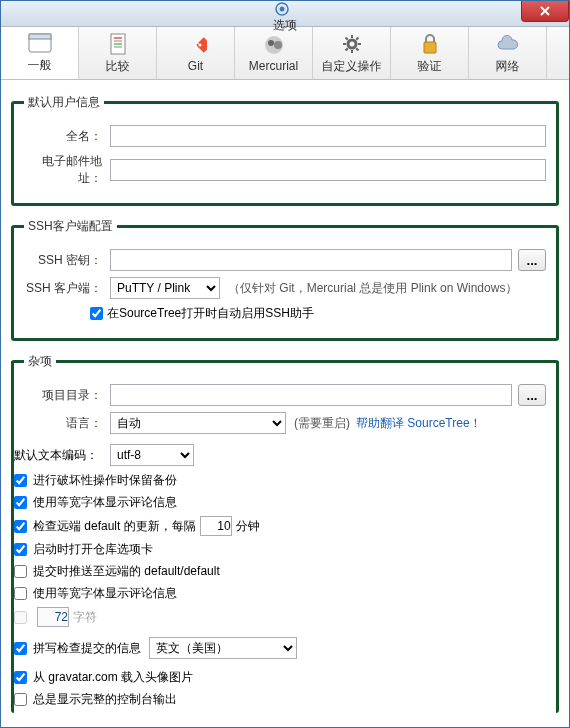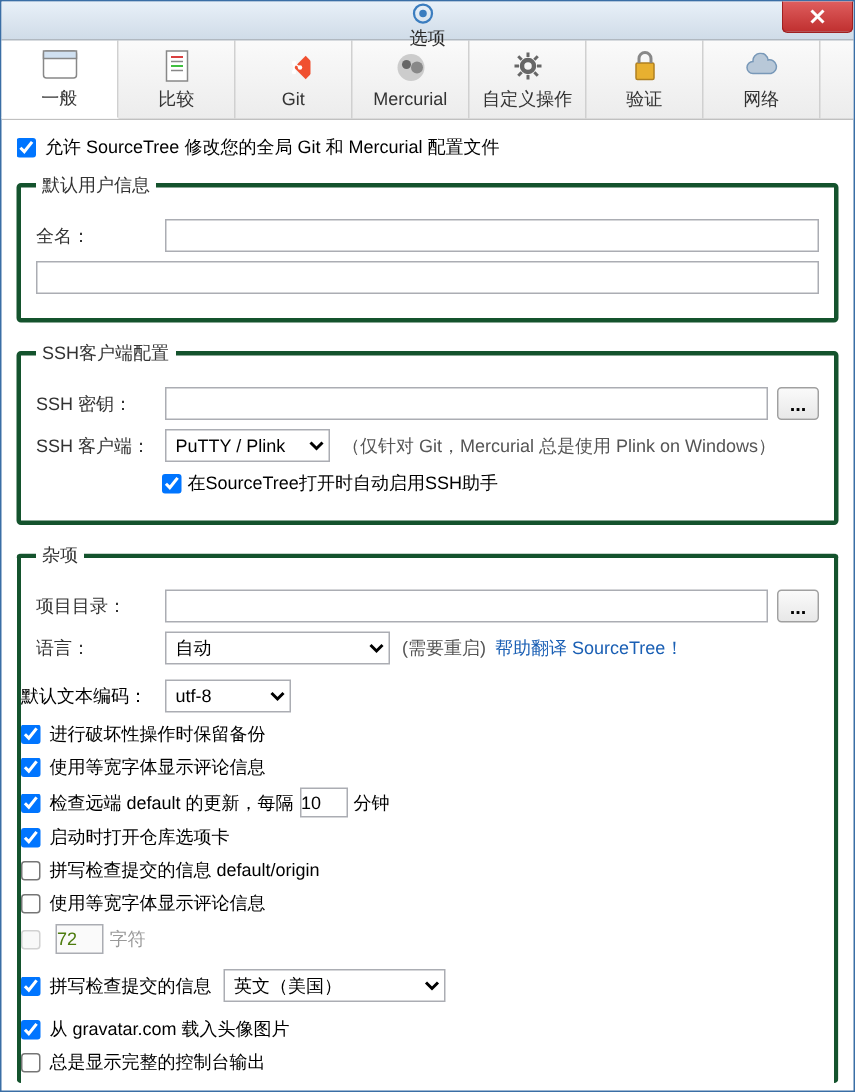--- a/index.html
+++ b/index.html
@@ -97,21 +97,21 @@
       color: #333;
       font-size: 12px;
     }
     .form-row {
       display: flex;
       align-items: center;
       margin: 6px 0;
     }
     .label-col {
       width: 86px;
-      text-align: left;
+      text-align: right;
       padding-right: 8px;
       color: #333;
     }
     .text-input {
       flex: 1;
       height: 22px;
       border: 1px solid #abadb3;
       padding: 0 4px;
       font-size: 12px;
     }
@@ -129,21 +129,21 @@
       border: 1px solid #abadb3;
       font-size: 12px;
       padding: 0 2px;
       background: #fff;
     }
     .hint { color: #555; margin-left: 8px; }
     .link { color: #1a5fb4; text-decoration: none; cursor: pointer; }
     .num-input {
       width: 32px; height: 20px;
       border: 1px solid #abadb3;
-      text-align: left;
+      text-align: right;
       font-size: 12px;
       margin: 0 4px;
     }
     .cb-row {
       display: flex;
       align-items: center;
       margin: 5px 0;
     }
     .cb-row input[type="checkbox"] { margin-right: 6px; }
     .cb-row.disabled { color: #999; }
@@ -244,66 +244,63 @@
       <svg width="24" height="18" viewBox="0 0 24 18">
           <path d="M6 14 a4 4 0 0 1 0-8 a5 5 0 0 1 10-1 a4 4 0 0 1 2 9 Z" fill="#b8c8d8" stroke="#7898b8"></path>
         </svg>
     </span>
     <span class="tab-label">网络</span>
   </div>
 </div>
 
 <div class="content">
 
-  <div class="row">
-    <input type="checkbox" checked="" style="">
-    <span>允许 SourceTree 修改您的全局 Git 和 Mercurial 配置文件</span>
-  </div>
 
   <fieldset>
     <legend>默认用户信息</legend>
     <div class="form-row">
       <span class="label-col">全名：</span>
       <input class="text-input" type="text" style="">
     </div>
     <div class="form-row">
+      <span class="label-col">电子邮件地址：</span>
       <input class="text-input" type="text" style="">
     </div>
   </fieldset>
 
   <fieldset>
     <legend>SSH客户端配置</legend>
     <div class="form-row">
       <span class="label-col">SSH 密钥：</span>
       <input class="text-input" type="text" style="">
       <button class="browse-btn">...</button>
     </div>
     <div class="form-row">
       <span class="label-col">SSH 客户端：</span>
       <select class="combo" style="width:110px">
         <option>PuTTY / Plink</option>
       </select>
       <span class="hint">（仅针对 Git，Mercurial 总是使用 Plink on Windows）</span>
     </div>
-    <div class="form-row" style="margin-left:84px">
+    <div class="form-row" style="margin-left:66px">
       <input type="checkbox" checked="" style="">
       <span style="margin-left:4px">在SourceTree打开时自动启用SSH助手</span>
     </div>
   </fieldset>
 
   <fieldset style="border-bottom:none; margin-bottom:0; padding-bottom:0">
     <legend>杂项</legend>
     <div class="form-row">
       <span class="label-col">项目目录：</span>
       <input class="text-input" type="text" style="">
       <button class="browse-btn">...</button>
     </div>
     <div class="form-row">
       <span class="label-col">语言：</span>
-      <select class="combo" style="width:150px">
+      <select class="combo" style="width:176px">
         <option>自动</option>
       </select>
       <span class="hint">(需要重启)</span>
       <a class="link" style="margin-left:6px">帮助翻译 SourceTree！</a>
     </div>
 
     <div class="form-row" style="margin-top:10px; margin-left:-10px">
       <span style="width:96px; text-align:left; padding-left:0">默认文本编码：</span>
       <select class="combo" style="width:84px">
         <option>utf-8</option>
@@ -324,29 +321,29 @@
         <span>检查远端 default 的更新，每隔</span>
         <input class="num-input" type="text" value="10" style="">
         <span>分钟</span>
       </div>
       <div class="cb-row">
         <input type="checkbox" checked="" style="">
         <span>启动时打开仓库选项卡</span>
       </div>
       <div class="cb-row">
         <input type="checkbox" style="">
-        <span>拼写检查提交的信息 default/origin</span>
+        <span>提交时推送至远端的 default/default</span>
       </div>
       <div class="cb-row">
         <input type="checkbox" style="">
         <span>使用等宽字体显示评论信息</span>
       </div>
       <div class="cb-row disabled">
         <input type="checkbox" disabled="" style="">
-        <input class="num-input" type="text" disabled="" style="color: #4d7c0f;" value="72">
+        <input class="num-input" type="text" disabled="" style="color: #0c4a6e;" value="72">
         <span>字符</span>
       </div>
       <div class="cb-row" style="margin-top:10px">
         <input type="checkbox" checked="" style="">
         <span>拼写检查提交的信息</span>
         <select class="combo" style="width:148px; margin-left:8px">
           <option>英文（美国）</option>
         </select>
       </div>
       <div class="cb-row" style="margin-top:10px">

